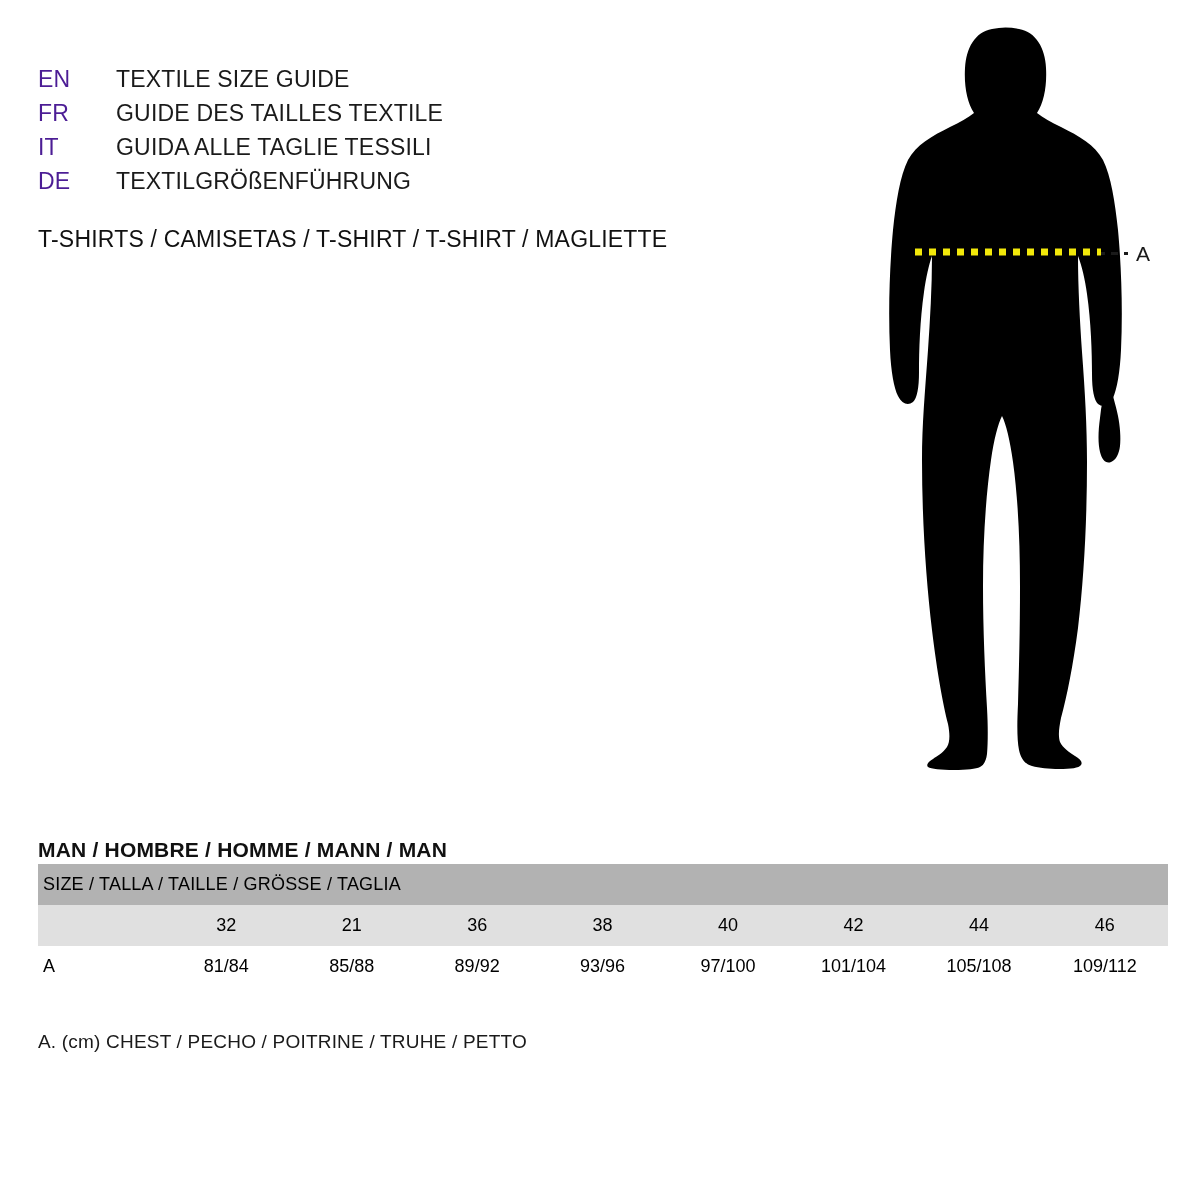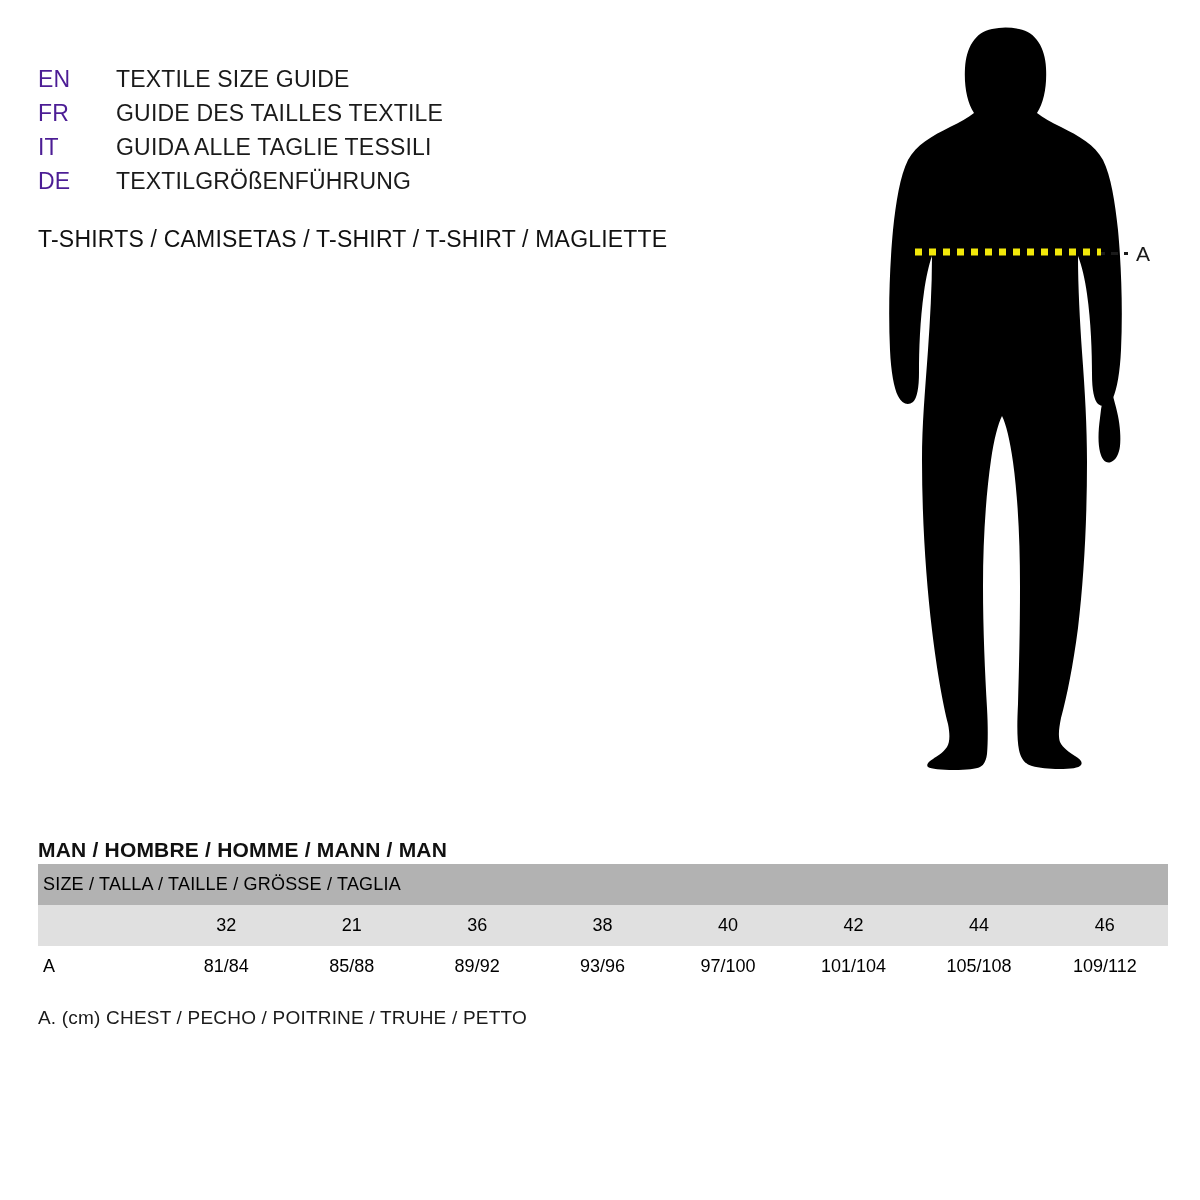--- a/index.html
+++ b/index.html
@@ -116,21 +116,21 @@
     font-size: 18px;
     letter-spacing: 0.2px;
   }
   tr.row-shaded td {
     background: #e0e0e0;
   }
   tr.row-plain td {
     background: #ffffff;
   }
   .footnote {
-    margin-top: 20px;
+    margin-top: 44px;
     font-size: 19px;
     letter-spacing: 0.2px;
     color: #1a1a1a;
   }
 </style>
 </head>
 <body>
 
 <div class="header">
   <div class="lang-row">

